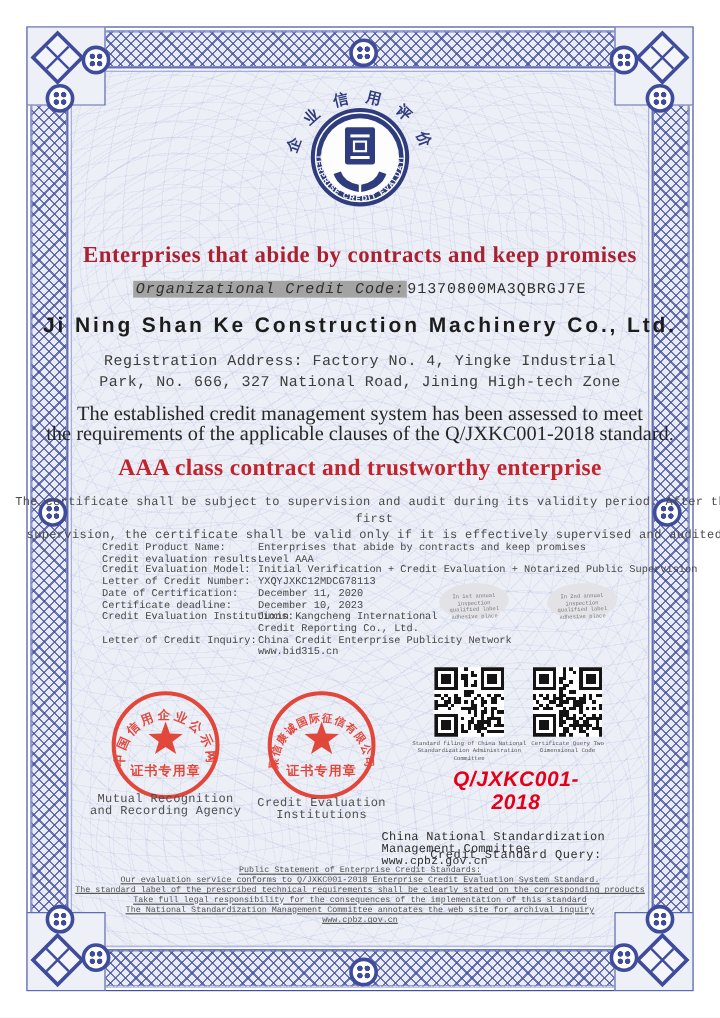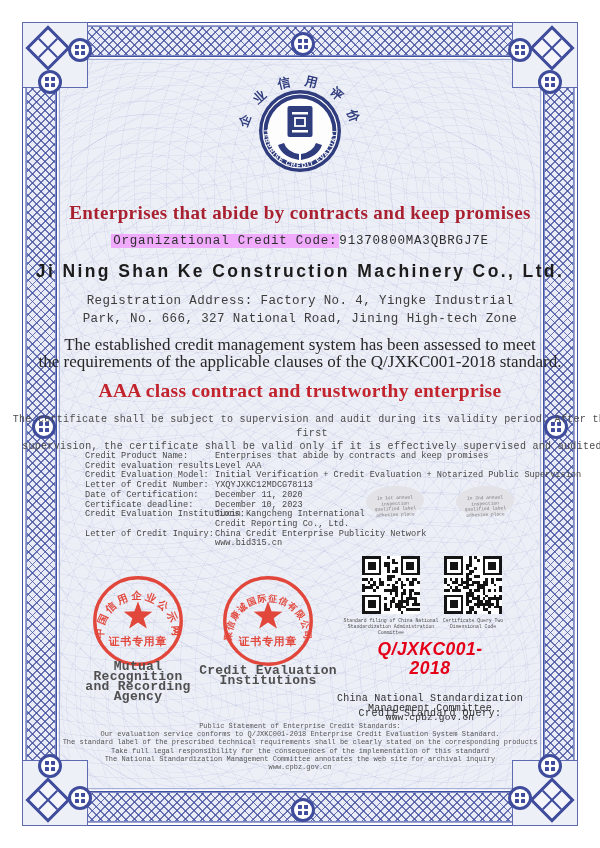--- a/index.html
+++ b/index.html
@@ -48,40 +48,40 @@
       repeating-radial-gradient(circle at 18% 22%, rgba(125,140,195,.11) 0 1px, transparent 1px 13px),
       repeating-radial-gradient(circle at 82% 18%, rgba(125,140,195,.11) 0 1px, transparent 1px 16px),
       repeating-radial-gradient(circle at 50% 55%, rgba(125,140,195,.09) 0 1px, transparent 1px 18px),
       repeating-radial-gradient(circle at 25% 88%, rgba(125,140,195,.09) 0 1px, transparent 1px 14px),
       repeating-radial-gradient(circle at 78% 84%, rgba(125,140,195,.09) 0 1px, transparent 1px 15px);}
   .ctr{left:0;width:600px;text-align:center;}
   .serif{font-family:"Liberation Serif", serif;}
   .mono{font-family:"Liberation Mono", monospace;}
   .title{top:202px;font-size:19px;font-weight:bold;color:#a92130;letter-spacing:.4px;}
   .codeline{top:234px;font-size:12.5px;color:#2f2f2f;letter-spacing:.8px;}
-  .codeline .lbl{background:#f0abfc;padding:0 2px;}
+  .codeline .lbl{background:#a3a3a3;padding:0 2px;font-style:italic;}
   .company{top:261px;font-size:17.5px;font-weight:bold;color:#1c1c1c;letter-spacing:2.4px;}
   .address{top:292px;font-size:12.5px;color:#3c3c3c;line-height:18px;letter-spacing:.4px;}
   .assess{top:336px;font-size:17px;color:#262626;line-height:17px;}
   .grade{top:380px;font-size:19.5px;font-weight:bold;color:#c2232c;letter-spacing:.3px;}
   .superv{top:413px;font-size:10px;color:#4a4a4a;line-height:13.5px;letter-spacing:.3px;padding-left:12px;}
   .details{left:85px;top:452px;font-size:8.6px;color:#474747;line-height:9.7px;white-space:nowrap;}
   .drow{display:flex;}
   .drow .dl{width:130px;flex:0 0 130px;}
   .oval{position:absolute;width:58px;height:30px;border-radius:50%;background:#e2e2e7;
     font-size:4.6px;color:#77777c;text-align:center;line-height:5.6px;padding-top:9px;
     box-sizing:border-box;transform:rotate(-2deg);font-family:"Liberation Mono",monospace;}
-  .seal-cap{position:absolute;font-size:13px;color:#4f4f4f;text-align:center;line-height:10px;letter-spacing:.3px;font-weight:bold;}
+  .seal-cap{position:absolute;font-size:10px;color:#4f4f4f;text-align:center;line-height:10px;letter-spacing:.3px;}
   .qr-cap{position:absolute;font-size:4.8px;color:#535353;text-align:center;line-height:6.2px;}
   .stdref{left:330px;top:640px;width:200px;text-align:center;font-size:17.5px;line-height:19px;
     font-weight:bold;font-style:italic;color:#e50019;letter-spacing:.5px;}
   .query-t{left:330px;top:708px;width:200px;text-align:center;font-size:10px;color:#2e2e2e;letter-spacing:.5px;}
-  .query-b{left:318px;top:694px;width:224px;text-align:center;font-size:10px;color:#2e2e2e;line-height:9.5px;letter-spacing:.2px;}
+  .query-b{left:318px;top:694px;width:224px;text-align:left;font-size:10px;color:#2e2e2e;line-height:9.5px;letter-spacing:.2px;}
   .query-b .url{font-size:9.5px;}
-  .statement{left:60px;top:722px;width:480px;text-align:center;font-size:7px;color:#565656;line-height:8.2px;}
+  .statement{left:60px;top:722px;width:480px;text-align:center;font-size:7px;color:#565656;line-height:8.2px;text-decoration:underline;}
   svg text{user-select:none;}
 </style>
 </head>
 <body>
 
 <div class="paper"></div>
 
 <div class="line-outer"></div>
 <div class="line-outer2"></div>
 <div class="edge top"></div>

